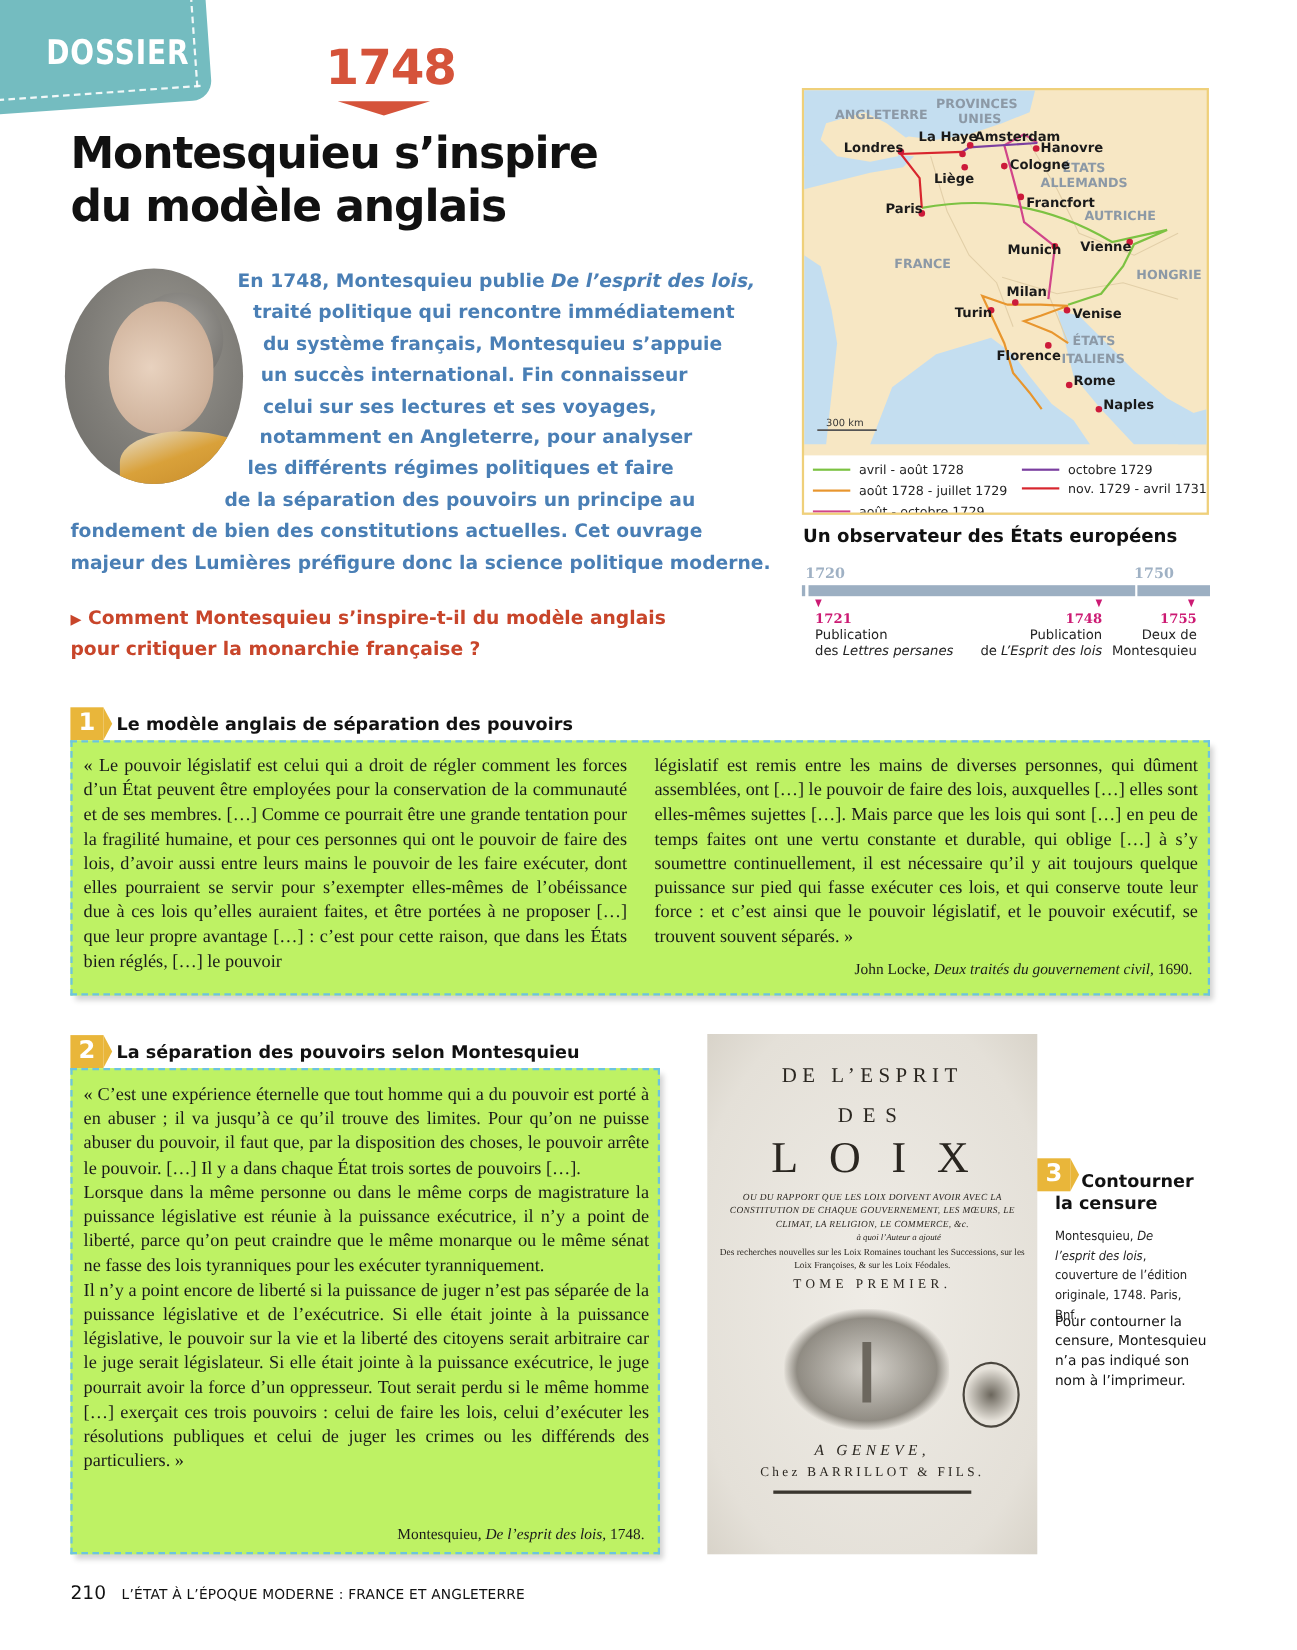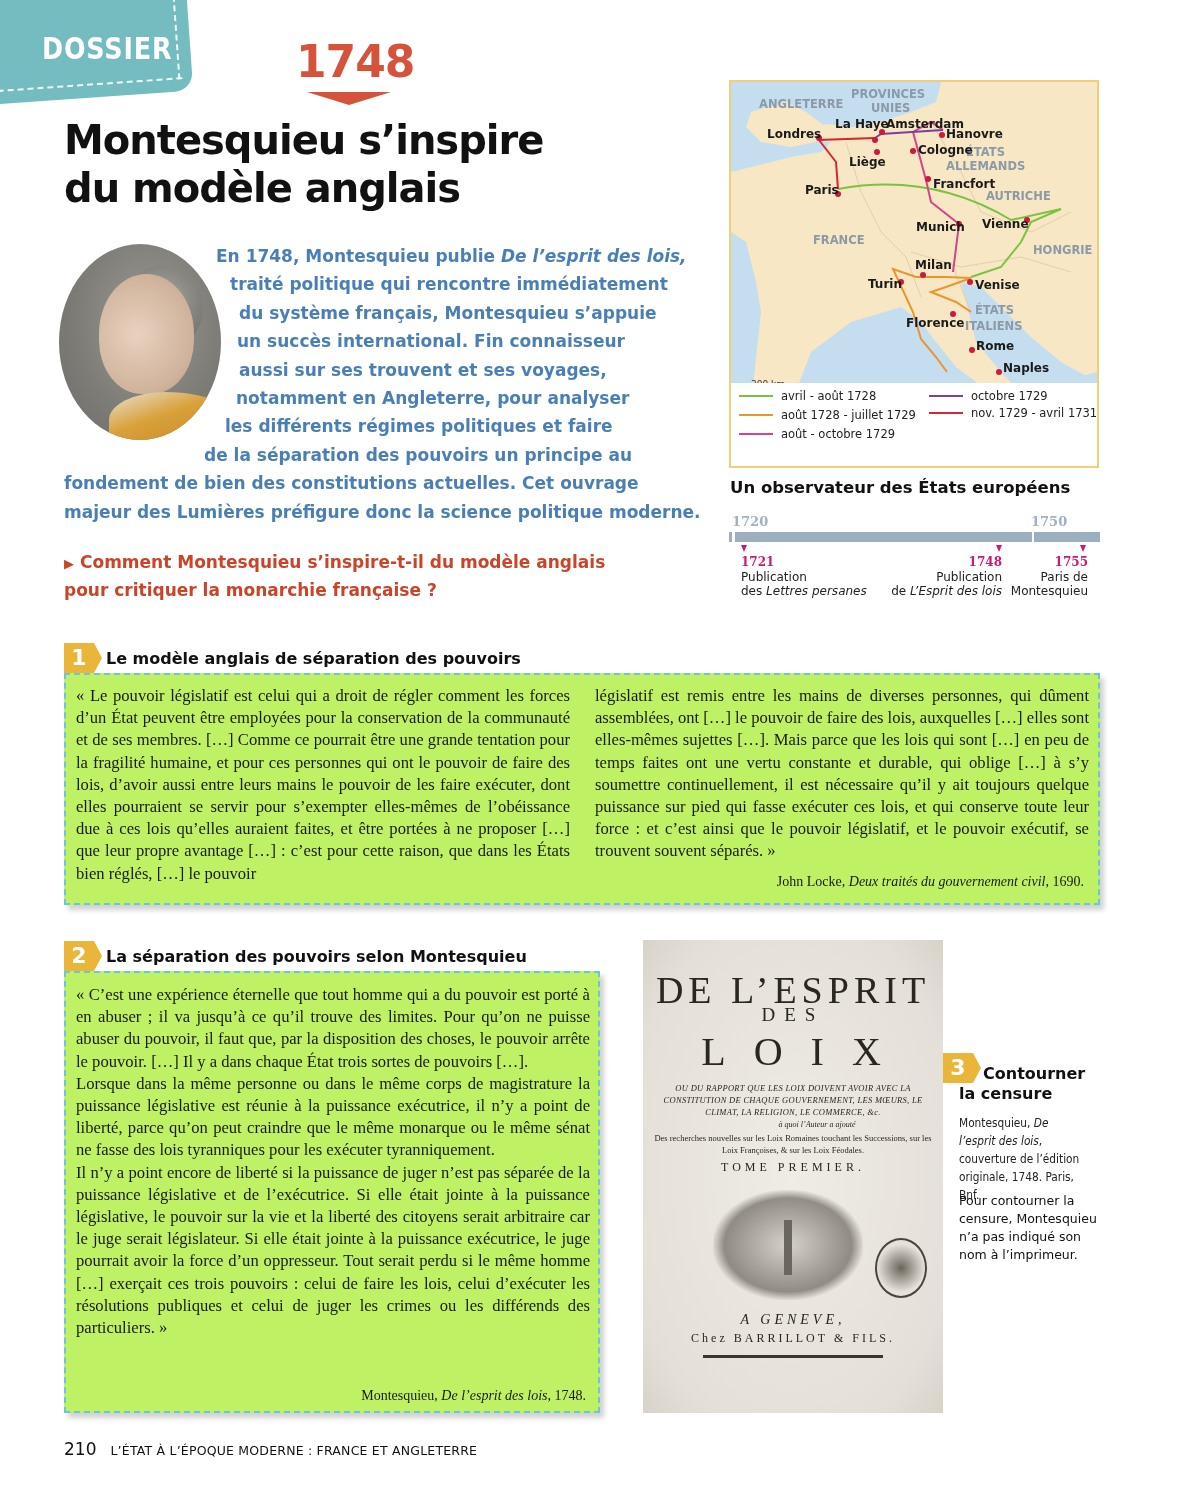--- a/index.html
+++ b/index.html
@@ -68,21 +68,21 @@
   }
   .question .tri { font-size: 13px; margin-right: 6px; }
 
   
   .map {
     position: absolute; left: 729px; top: 80px; width: 370px; height: 388px;
     border: 2px solid #efd07a; background: #f7e7c4; overflow: hidden;
   }
   .map svg { position: absolute; left: 0; top: 0; }
   .map-legend {
-    position: absolute; left: 0; bottom: 0; width: 366px; height: 83px; background: #ffffff;
+    position: absolute; left: 0; bottom: 0; width: 366px; height: 52px; background: #ffffff;
     font-family: "DejaVu Sans", sans-serif; font-size: 11.5px; color: #222;
   }
   .leg { position: absolute; display: flex; align-items: center; white-space: nowrap; }
   .leg .sw { width: 34px; height: 2px; margin-right: 8px; }
 
   .timeline-title {
     position: absolute; left: 730px; top: 478px; font-family: "DejaVu Sans", sans-serif; font-weight: bold;
     font-size: 16.5px; color: #111;
   }
   .tl-year { position: absolute; font-family: "DejaVu Serif", serif; font-weight: bold; font-size: 13px; color: #9fb1c4; }
@@ -113,21 +113,21 @@
   .col p { margin: 0; }
   .source { position: absolute; font-family: "Liberation Serif", serif; font-size: 14px; color: #1a1a1a; }
   .source em { font-style: italic; }
 
   
   .book {
     position: absolute; left: 643px; top: 940px; width: 300px; height: 473px;
     background: radial-gradient(ellipse at 50% 50%, #efece6 0%, #e4e0d8 80%, #d8d3c9 100%);
     font-family: "Liberation Serif", serif; color: #2a2620; text-align: center;
   }
-  .book .t1 { position: absolute; left: 0; right: 0; top: 28px; font-size: 38px; letter-spacing: 5px; }
+  .book .t1 { position: absolute; left: 0; right: 0; top: 28px; font-size: 19px; letter-spacing: 5px; }
   .book .t2 { position: absolute; left: 0; right: 0; top: 64px; font-size: 19px; letter-spacing: 9px; }
   .book .t3 { position: absolute; left: 0; right: 0; top: 88px; font-size: 40px; letter-spacing: 28px; padding-left: 24px; }
   .book .sub { position: absolute; left: 14px; right: 14px; top: 142px; font-size: 8.5px; line-height: 12px; font-style: italic; letter-spacing: .3px; }
   .book .sub2 { position: absolute; left: 0; right: 0; top: 180px; font-size: 8px; font-style: italic; margin-left: 48px; }
   .book .sub3 { position: absolute; left: 10px; right: 10px; top: 192px; font-size: 8.5px; line-height: 12px; }
   .book .tome { position: absolute; left: 0; right: 0; top: 220px; font-size: 12px; letter-spacing: 4px; }
   .book .vignette {
     position: absolute; left: 70px; top: 250px; width: 150px; height: 110px; border-radius: 45% 45% 35% 35%;
     background: radial-gradient(ellipse at 50% 50%, rgba(80,75,65,.15) 0%, rgba(70,65,55,.55) 60%, rgba(0,0,0,0) 72%);
   }
@@ -170,21 +170,21 @@
   <div class="hair"></div>
   <div class="head"></div>
   <div class="robe"></div>
 </div>
 
 <div class="intro">
   <span class="line" style="padding-left:152px"><span>En 1748, Montesquieu publie </span><em>De l’esprit des lois,</em></span>
   <span class="line" style="padding-left:166px">traité politique qui rencontre immédiatement</span>
   <span class="line" style="padding-left:175px">du système français, Montesquieu s’appuie</span>
   <span class="line" style="padding-left:173px">un succès international. Fin connaisseur</span>
-  <span class="line" style="padding-left:175px">aussi sur ses trouvent et ses voyages,</span>
+  <span class="line" style="padding-left:175px">celui sur ses lectures et ses voyages,</span>
   <span class="line" style="padding-left:172px">notamment en Angleterre, pour analyser</span>
   <span class="line" style="padding-left:161px">les différents régimes politiques et faire</span>
   <span class="line" style="padding-left:140px">de la séparation des pouvoirs un principe au</span>
   <span class="line">fondement de bien des constitutions actuelles. Cet ouvrage</span>
   <span class="line">majeur des Lumières préfigure donc la science politique moderne.</span>
 </div>
 
 <div class="question">
   <span class="tri">▶</span><span>Comment Montesquieu s’inspire-t-il du modèle anglais</span><br>
   <span>pour critiquer la monarchie française ?</span>
@@ -309,21 +309,21 @@
   <span>Publication</span><br>
   <span>des </span><em>Lettres persanes</em>
 </div>
 <div class="tl-evt r" style="left:890px; width:112px;">
   <span class="y">1748</span>
   <span>Publication</span><br>
   <span>de </span><em>L’Esprit des lois</em>
 </div>
 <div class="tl-evt r" style="left:1006px; width:82px;">
   <span class="y">1755</span>
-  <span>Paris de</span><br>
+  <span>Deux de</span><br>
   <span>Montesquieu</span>
 </div>
 
 <div class="doc-head" style="left:64px; top:643px;">
   <div class="badge">1</div>
   <div class="doc-title">Le modèle anglais de séparation des pouvoirs</div>
 </div>
 <div class="doc-box" style="left:64px; top:673px; width:1036px; height:232px;">
   <div class="col" style="left:10px; top:10px; width:494px;">« Le pouvoir législatif est celui qui a droit de régler comment les forces d’un État peuvent être employées pour la conservation de la communauté et de ses membres. […] Comme ce pourrait être une grande tentation pour la fragilité humaine, et pour ces personnes qui ont le pouvoir de faire des lois, d’avoir aussi entre leurs mains le pouvoir de les faire exécuter, dont elles pourraient se servir pour s’exempter elles-mêmes de l’obéissance due à ces lois qu’elles auraient faites, et être portées à ne proposer […] que leur propre avantage […] : c’est pour cette raison, que dans les États bien réglés, […] le pouvoir</div>
   <div class="col" style="left:529px; top:10px; width:494px;">législatif est remis entre les mains de diverses personnes, qui dûment assemblées, ont […] le pouvoir de faire des lois, auxquelles […] elles sont elles-mêmes sujettes […]. Mais parce que les lois qui sont […] en peu de temps faites ont une vertu constante et durable, qui oblige […] à s’y soumettre continuellement, il est nécessaire qu’il y ait toujours quelque puissance sur pied qui fasse exécuter ces lois, et qui conserve toute leur force : et c’est ainsi que le pouvoir législatif, et le pouvoir exécutif, se trouvent souvent séparés. »</div>

